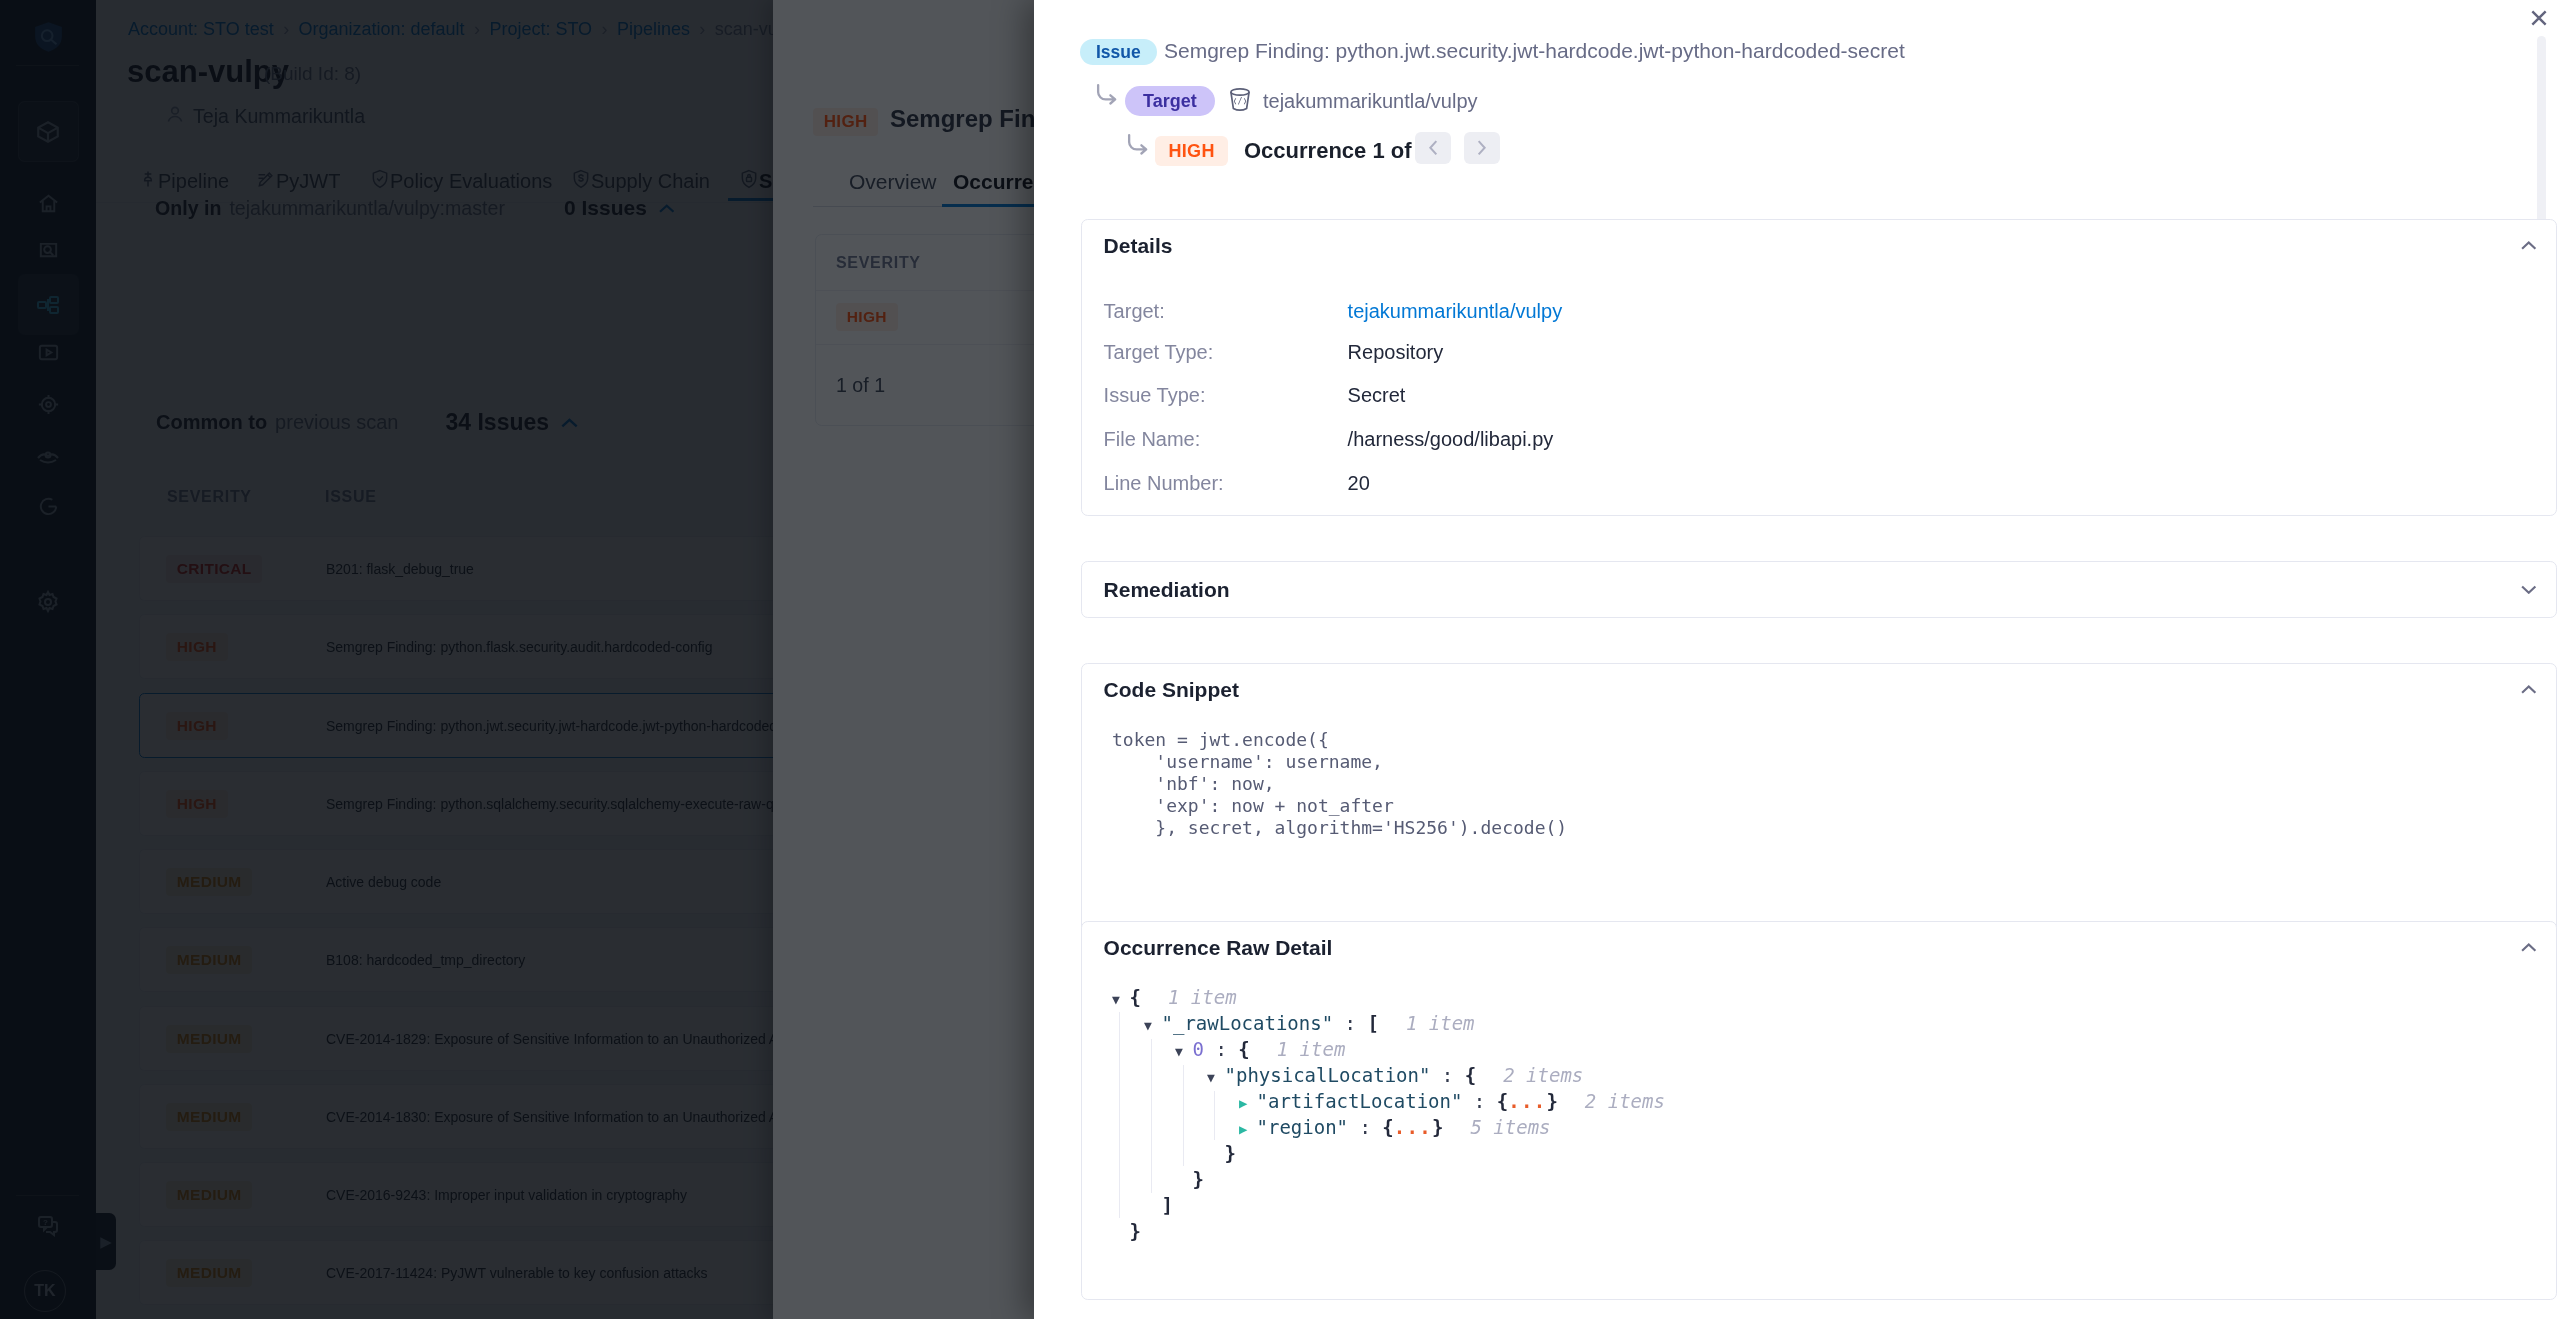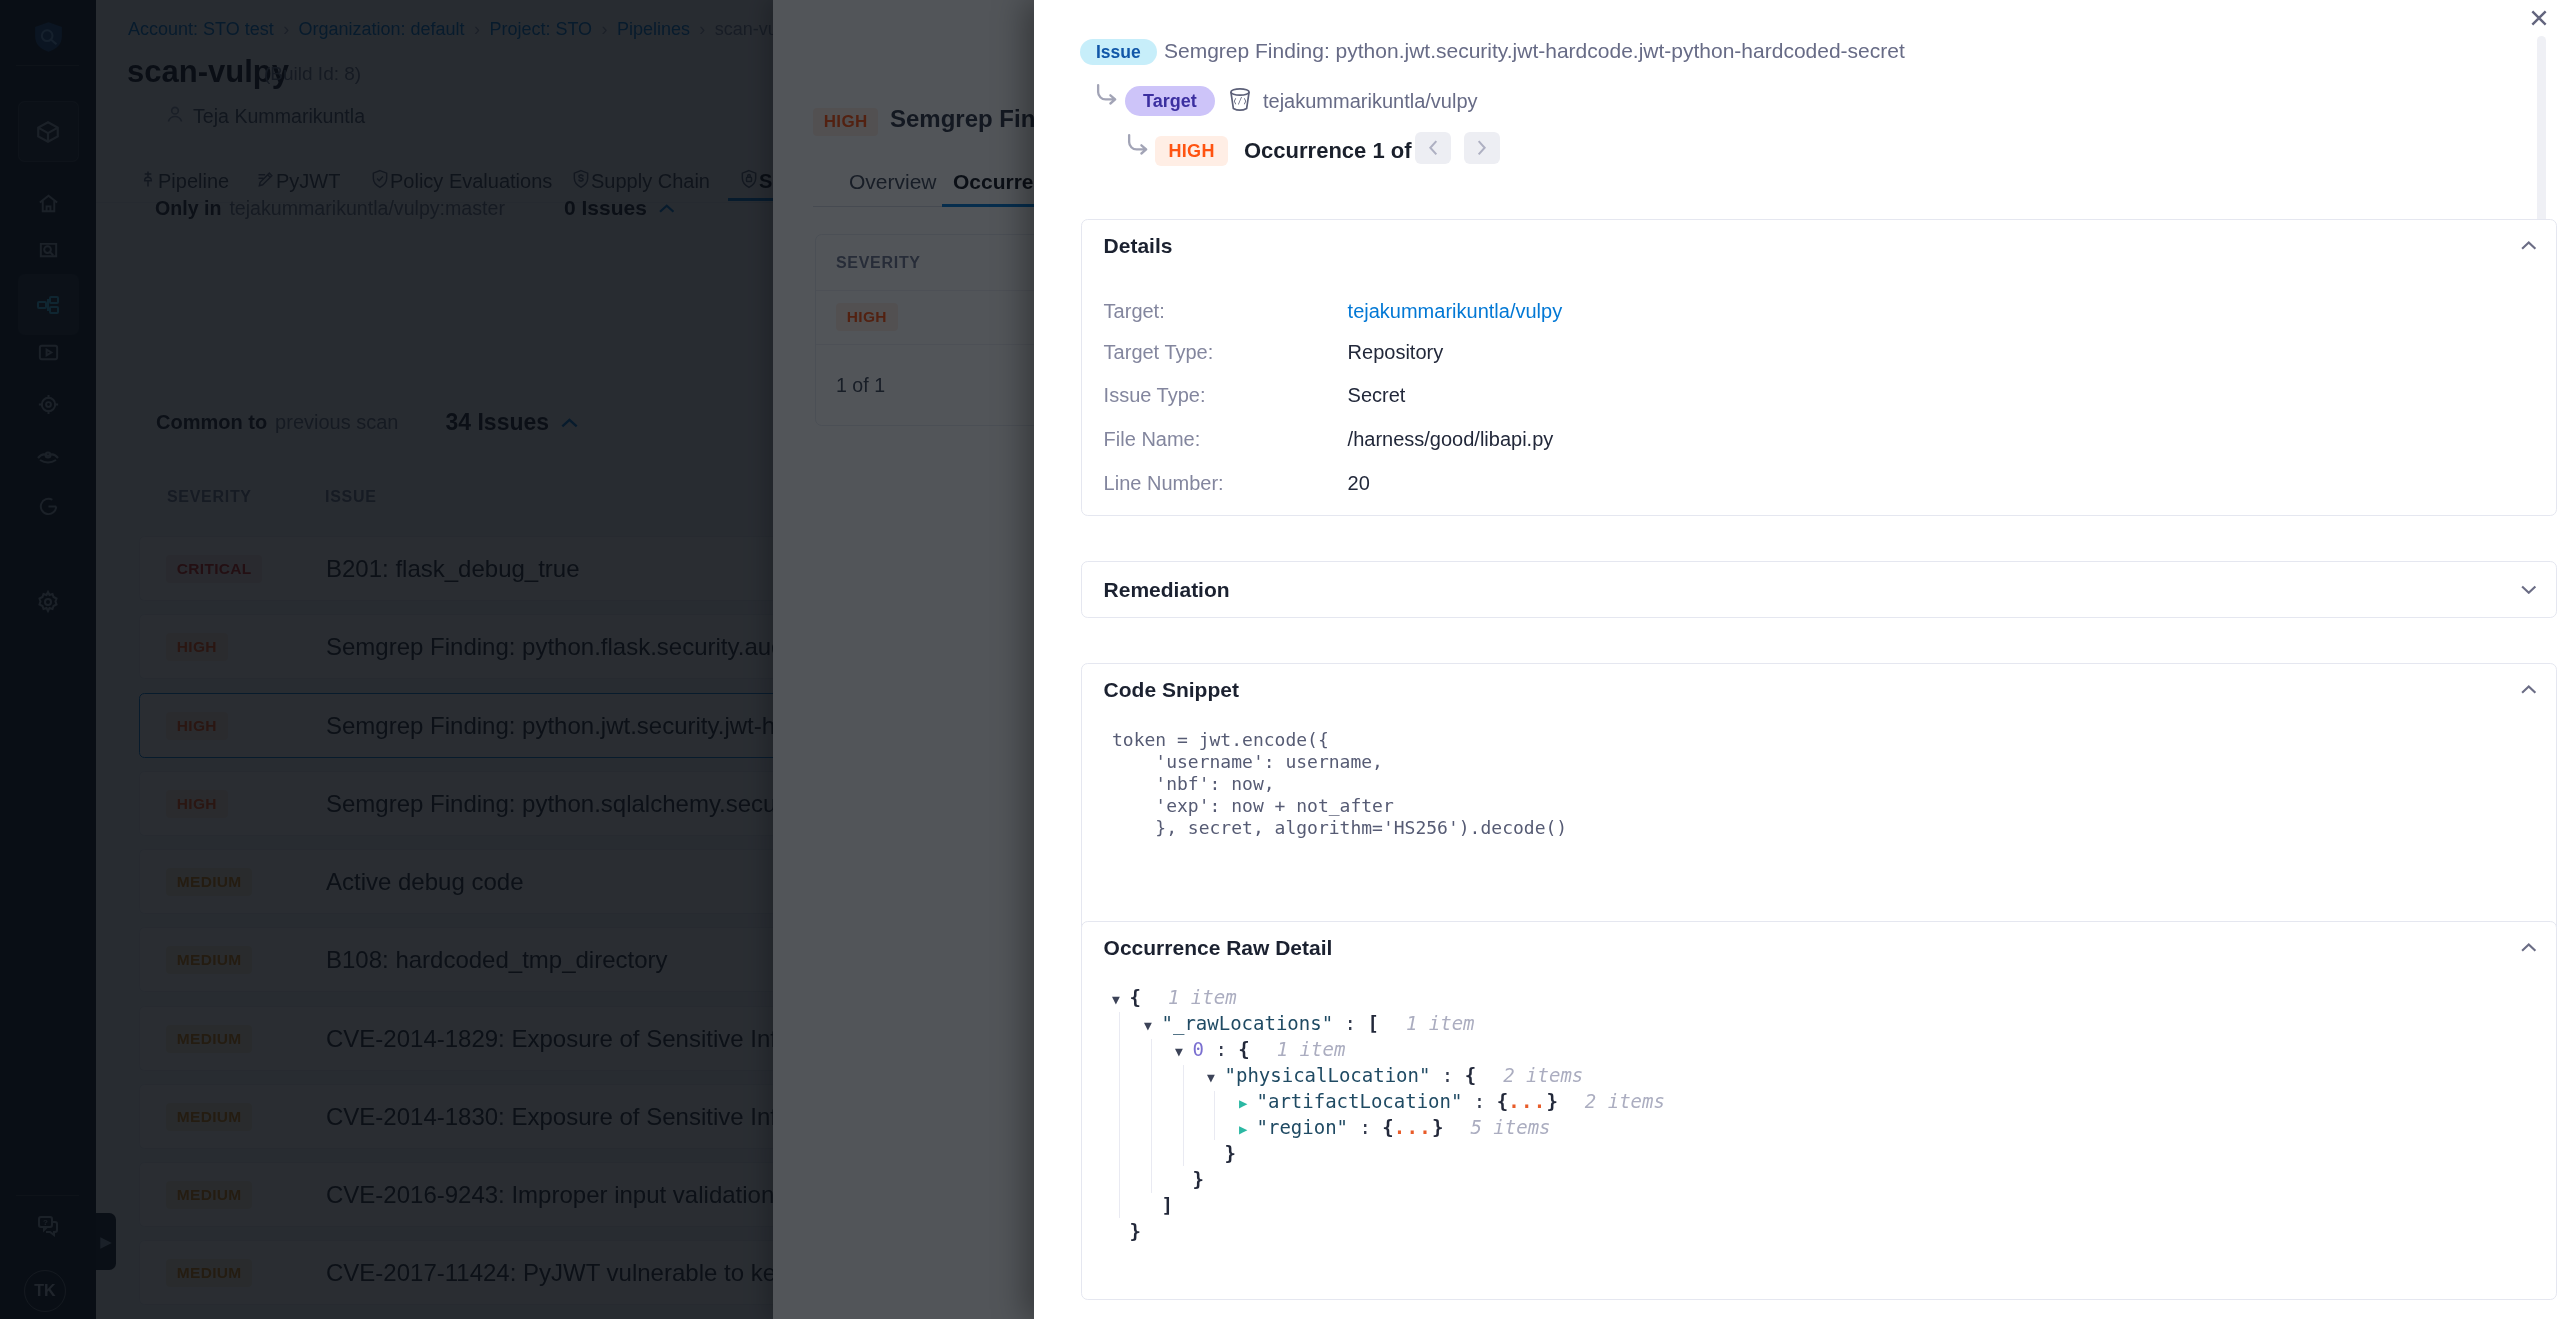--- a/index.html
+++ b/index.html
@@ -43,21 +43,21 @@
   .t-muted { color:#6A7386; }
   .count-lbl { color:#1B2230; font-weight:700; }
   .chev-blue { margin-left:10.8px; display:inline-flex; }
   .chev-blue svg { stroke:var(--c-primary,#0278D5); fill:none; stroke-width:3.4; }
 
   .thead { position:absolute; top:488px; font-size:16px; font-weight:700; letter-spacing:0.7px; color:#6E7790; }
   .issues-list { position:absolute; left:139px; top:536px; width:1093px; }
   .issue-row { position:absolute; left:0; width:1093px; height:65px; background:#fff; border:0.7px solid #E9EBF2; border-radius:5.4px; display:flex; align-items:center; }
   .issue-row.selected { border:1.3px solid var(--c-primary,#0278D5); }
   .issue-row .sev { margin-left:26px; }
-  .issue-row .txt { position:absolute; left:186px; font-size:24px; color:#262B36; white-space:nowrap; }
+  .issue-row .txt { position:absolute; left:186px; font-size:14px; color:#262B36; white-space:nowrap; }
 
   .sev { display:inline-flex; align-items:center; justify-content:center; height:28px; padding:0 10.8px; border-radius:4px; font-size:15.5px; font-weight:700; letter-spacing:0.3px; }
   .sev.CRITICAL { color:var(--c-critical_text,#CF2318); background:var(--c-critical_bg,#FCE9E7); }
   .sev.HIGH { color:var(--c-high_text,#FF5310); background:var(--c-high_bg,#FFEEE5); }
   .sev.MEDIUM { color:var(--c-medium_text,#D7820D); background:var(--c-medium_bg,#FDF1DC); }
 
   
   .overlayA { position:absolute; inset:0; background:rgba(9,13,19,0.55); }
   .overlayB { position:absolute; inset:0; background:rgba(9,13,19,0.70); }
 

